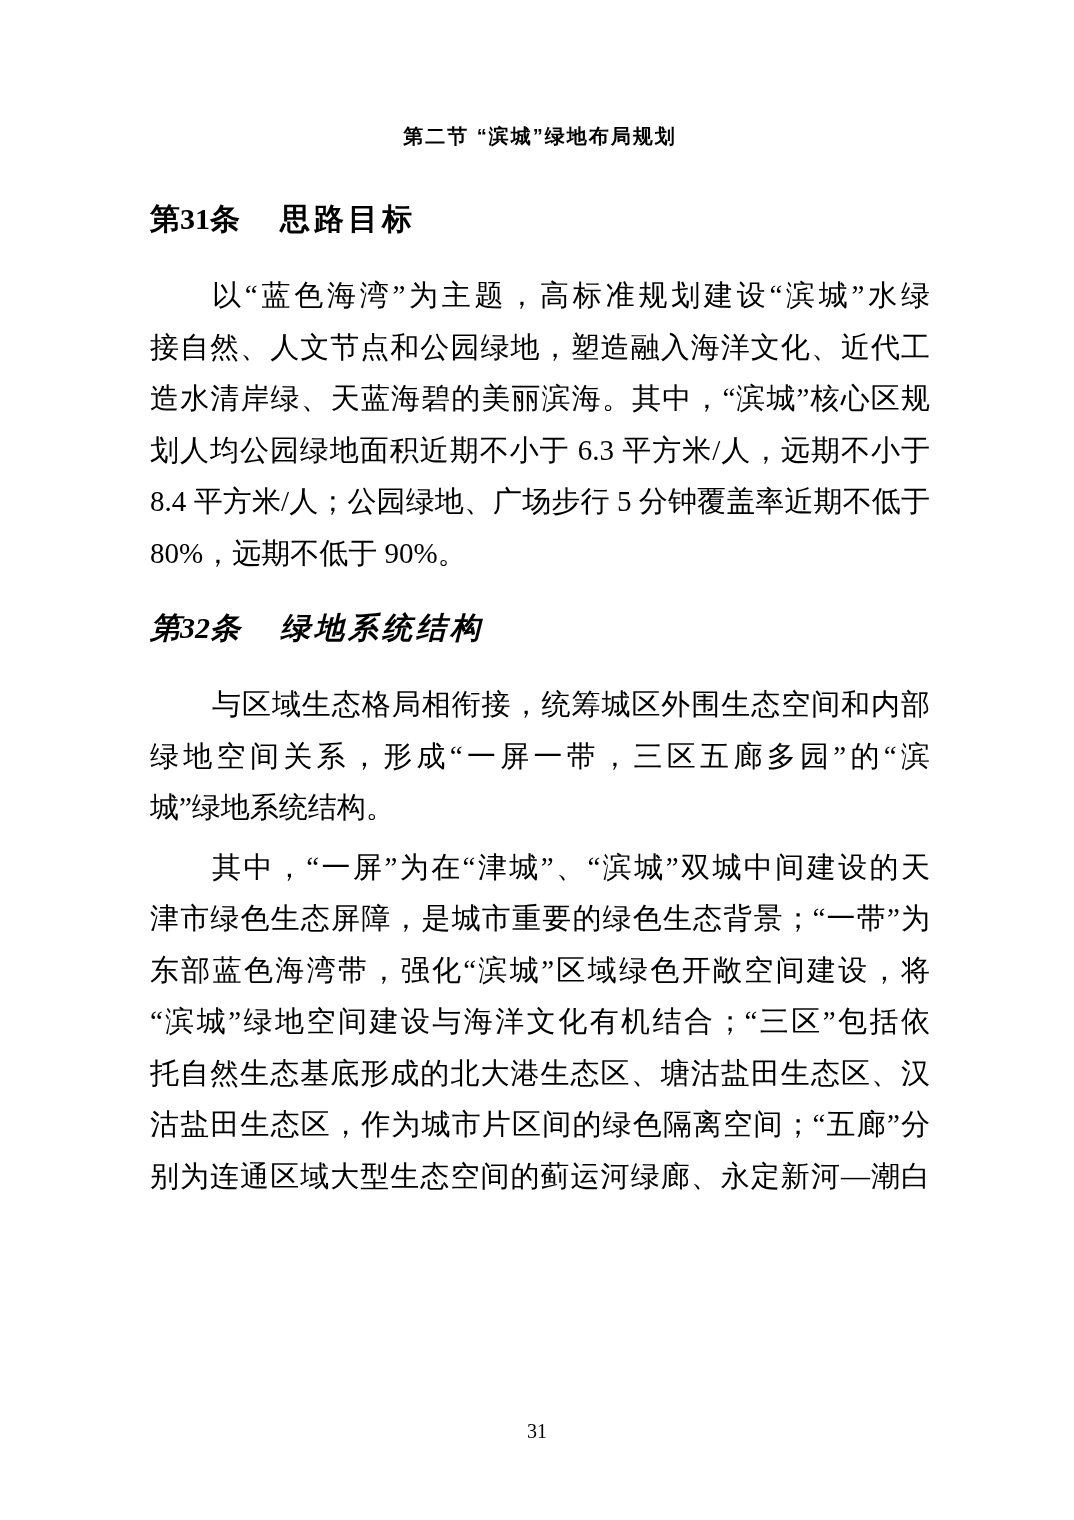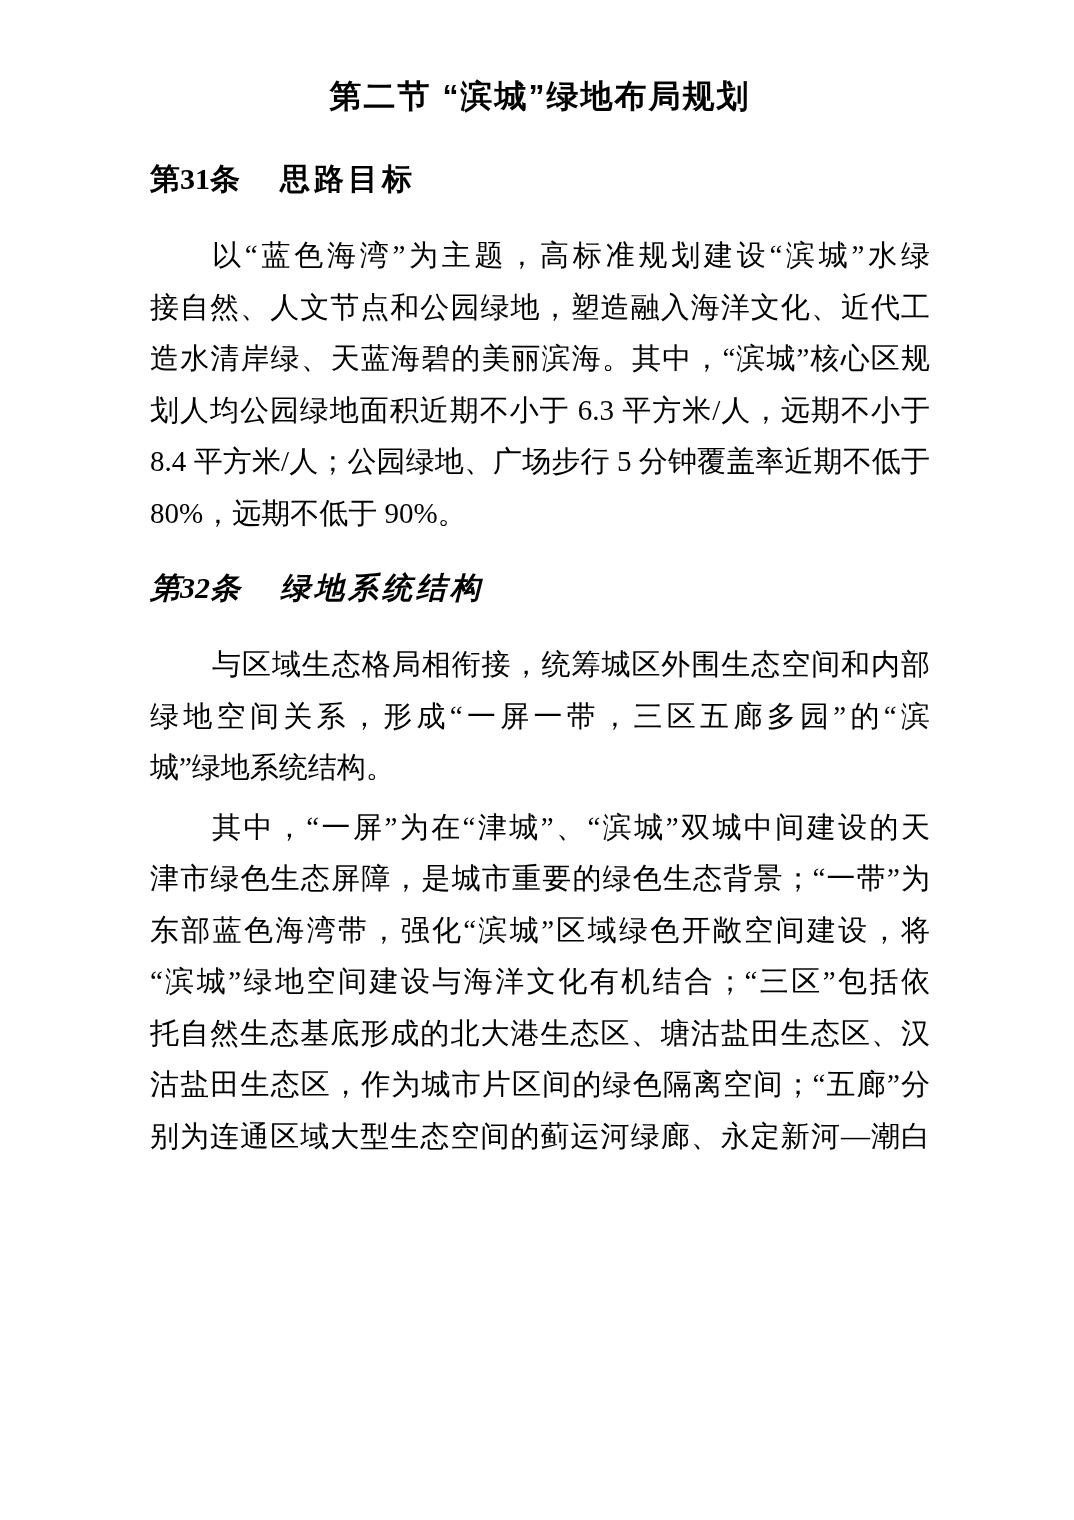--- a/index.html
+++ b/index.html
@@ -15,23 +15,23 @@
     background: #ffffff;
     overflow: hidden;
   }
   .content {
     position: absolute;
     left: 150px; top: 0;
     width: 780px;
   }
   .doc-title {
     margin: 0;
-    padding-top: 76px;
+    padding-top: 116px;
     font-family: "Liberation Sans", "DejaVu Sans", sans-serif;
-    font-size: 32px;
+    font-size: 20px;
     font-weight: 700;
     line-height: 40px;
     text-align: center;
     letter-spacing: 2px;
   }
   .art-heading {
     margin: 42px 0 0 0;
     font-size: 30px;
     font-weight: 700;
     line-height: 42px;
@@ -99,13 +99,14 @@
         <div class="ln just">东部蓝色海湾带，强化“滨城”区域绿色开敞空间建设，将</div>
         <div class="ln just">“滨城”绿地空间建设与海洋文化有机结合；“三区”包括依</div>
         <div class="ln just">托自然生态基底形成的北大港生态区、塘沽盐田生态区、汉</div>
         <div class="ln just">沽盐田生态区，作为城市片区间的绿色隔离空间；“五廊”分</div>
         <div class="ln just">别为连通区域大型生态空间的蓟运河绿廊、永定新河—潮白</div>
       </div>
     </div>
 
   </div>
 
+  <div class="page-number">31</div>
 </div>
 
 </body></html>

